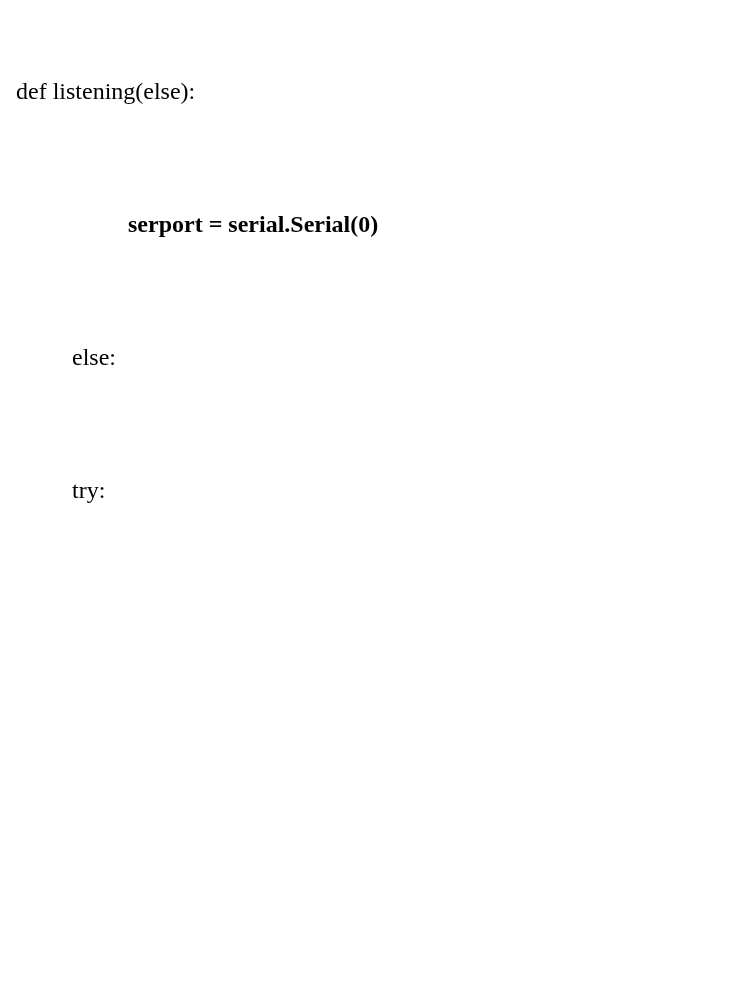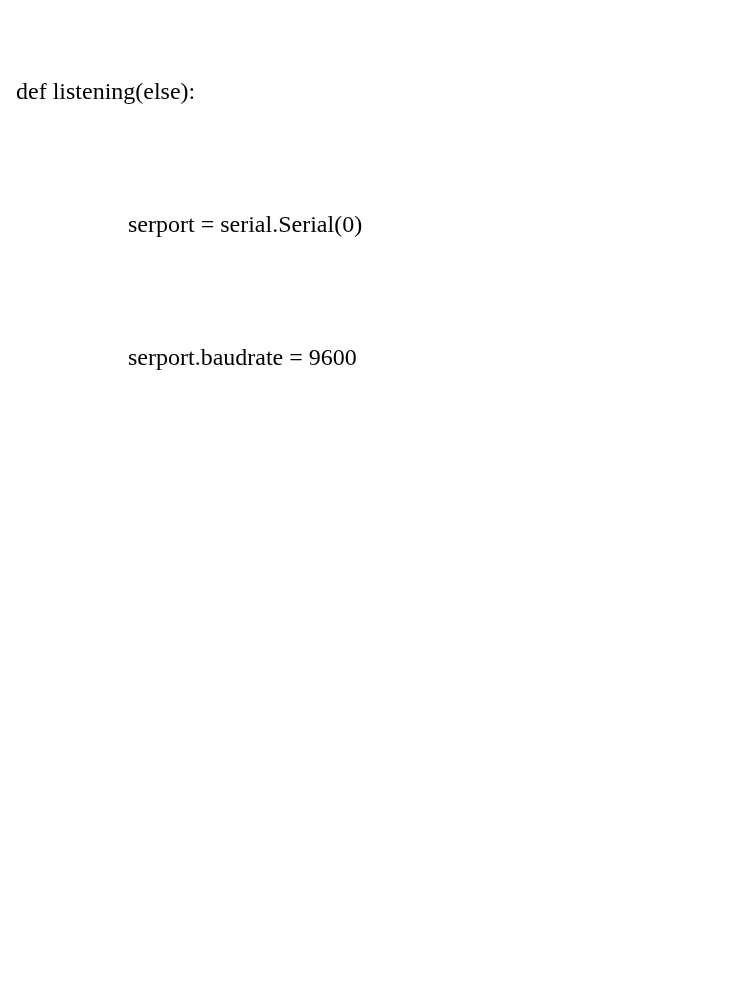--- a/index.html
+++ b/index.html
@@ -14,29 +14,30 @@
       box-sizing: border-box;
     }
     .code-block {
       white-space: pre;
     }
     .line {
       margin-bottom: 36px;
     }
     .indent-0 { padding-left: 0; }
     .indent-1 { padding-left: 56px; }
-    .indent-2 { padding-left: 112px; }
+    .indent-2 { padding-left: 112px; font-weight: bold; }
   </style>
 </head>
 <body>
 
 <div class="code-block">
   <div class="line indent-0">def listening(else):</div>
   <div class="line indent-2">serport = serial.Serial(0)</div>
-  <div class="line indent-2">serport.baudrate = 9600</div>
+  <div class="line indent-1">else:</div>
+  <div class="line indent-1">try:</div>
   
   
   
   
   
   
   
 </div>
 
 </body></html>

